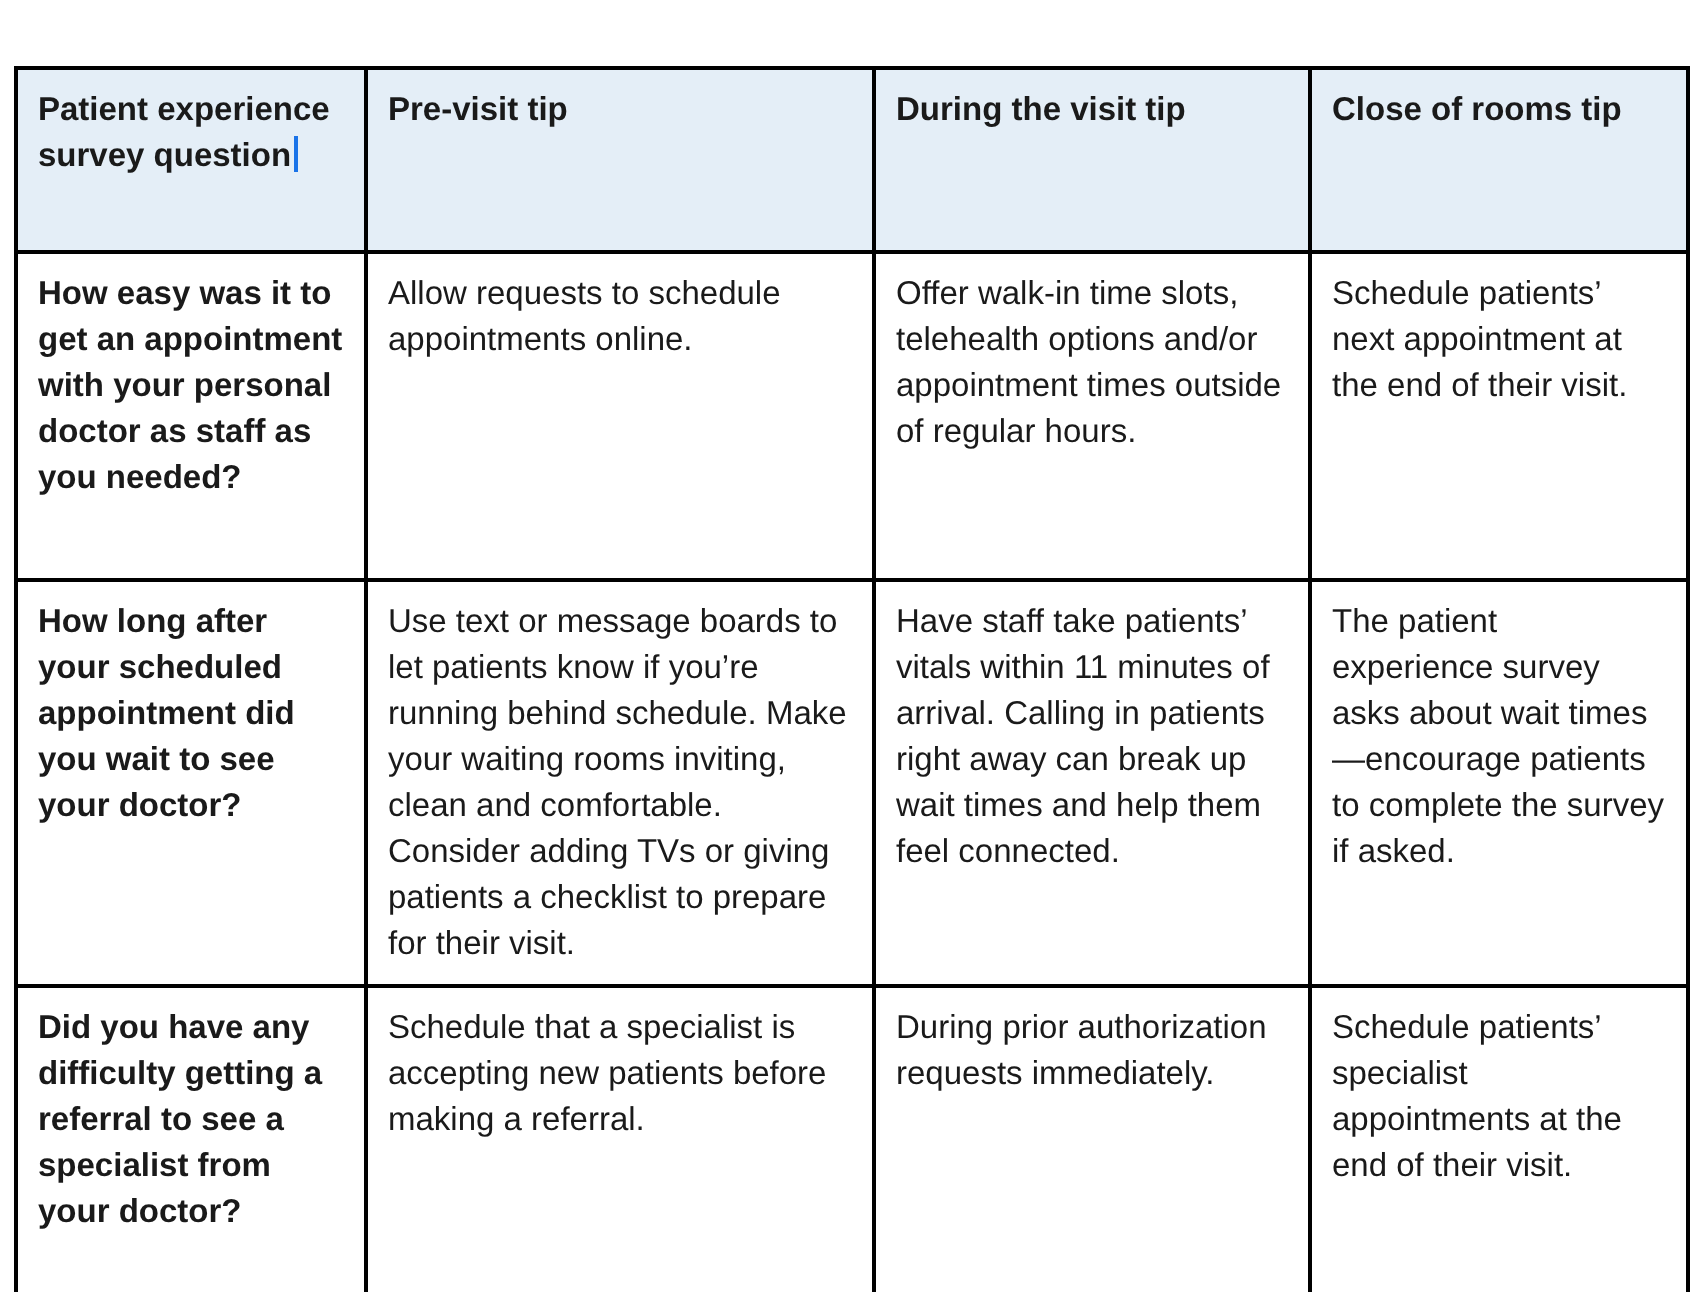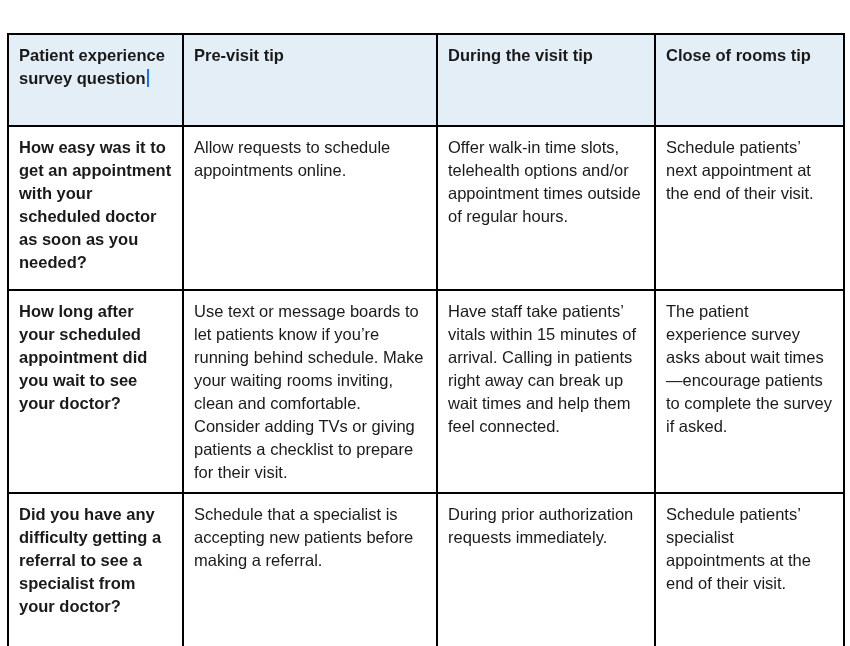--- a/index.html
+++ b/index.html
@@ -78,29 +78,29 @@
         <th>
           <span>During the visit tip</span>
         </th>
         <th>
           <span>Close of rooms tip</span>
         </th>
       </tr>
     </thead>
     <tbody>
       <tr class="row-appt">
-        <td class="q">How easy was it to get an appointment with your scheduled doctor as soon as you needed?</td>
+        <td class="q">How easy was it to get an appointment with your personal doctor as staff as you needed?</td>
         <td>Allow requests to schedule appointments online.</td>
         <td>Offer walk-in time slots, telehealth options and/or appointment times outside of regular hours.</td>
         <td>Schedule patients’ next appointment at the end of their visit.</td>
       </tr>
       <tr class="row-wait">
         <td class="q">How long after your scheduled appointment did you wait to see your doctor?</td>
         <td>Use text or message boards to let patients know if you’re running behind schedule. Make your waiting rooms inviting, clean and comfortable. Consider adding TVs or giving patients a checklist to prepare for their visit.</td>
-        <td>Have staff take patients’ vitals within 15 minutes of arrival. Calling in patients right away can break up wait times and help them feel connected.</td>
+        <td>Have staff take patients’ vitals within 11 minutes of arrival. Calling in patients right away can break up wait times and help them feel connected.</td>
         <td>The patient experience survey asks about wait times—encourage patients to complete the survey if asked.</td>
       </tr>
       <tr class="row-referral">
         <td class="q">Did you have any difficulty getting a referral to see a specialist from your doctor?</td>
         <td>Schedule that a specialist is accepting new patients before making a referral.</td>
         <td>During prior authorization requests immediately.</td>
         <td>Schedule patients’ specialist appointments at the end of their visit.</td>
       </tr>
     </tbody>
   </table>

